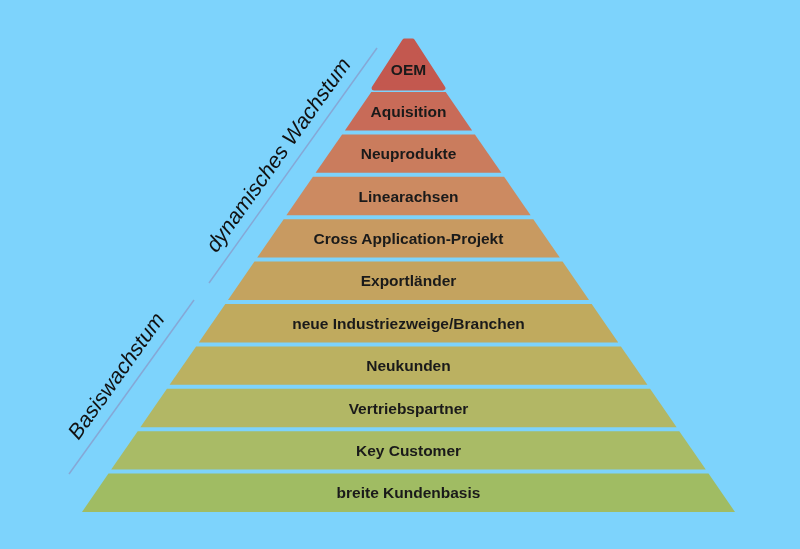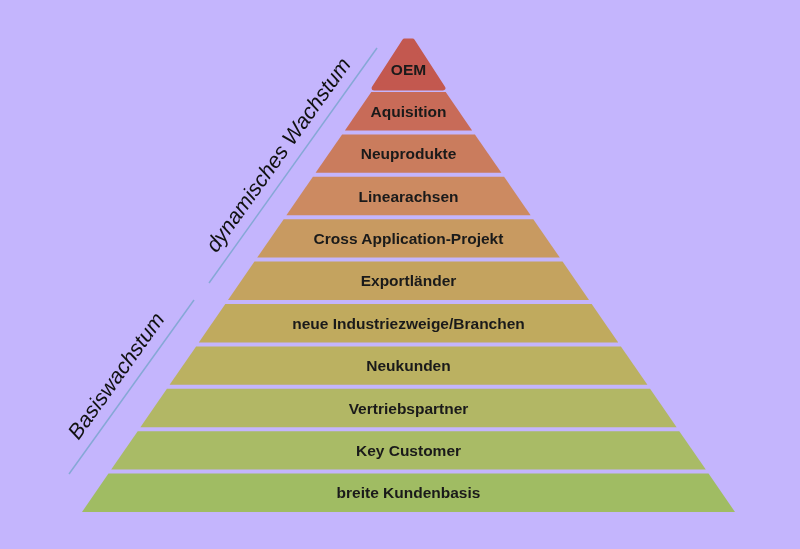--- a/index.html
+++ b/index.html
@@ -1,16 +1,16 @@
 <!DOCTYPE html>
 <html><head>
 <meta charset="utf-8">
 <style>
   html,body{margin:0;padding:0;background:#ffffff;}
-  .stage{position:relative;width:800px;height:549px;background:#c4b5fd;overflow:hidden;}
+  .stage{position:relative;width:800px;height:549px;background:#7dd3fc;overflow:hidden;}
   svg{display:block;}
   .band-label{
     font-family:"Liberation Sans","DejaVu Sans",sans-serif;
     font-weight:700;
     font-size:15.5px;
     fill:#1a1a1a;
   }
   .side-label{
     font-family:"Liberation Sans","DejaVu Sans",sans-serif;
     font-weight:400;

